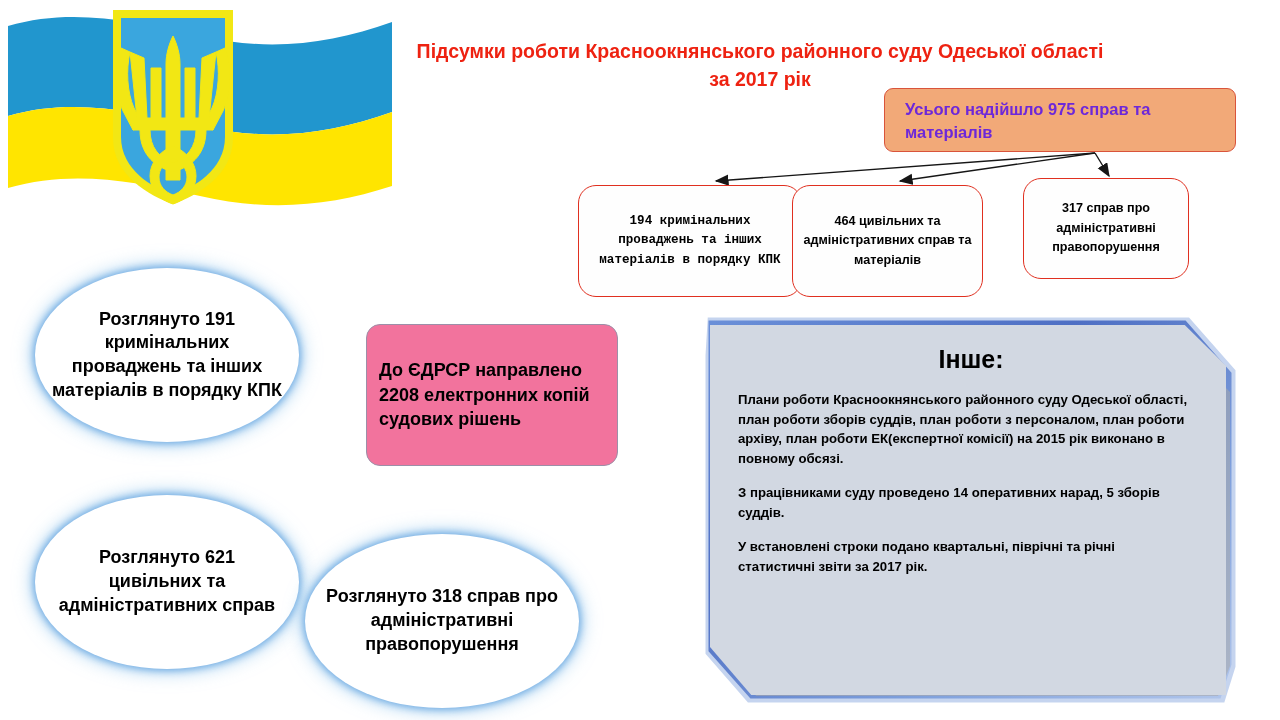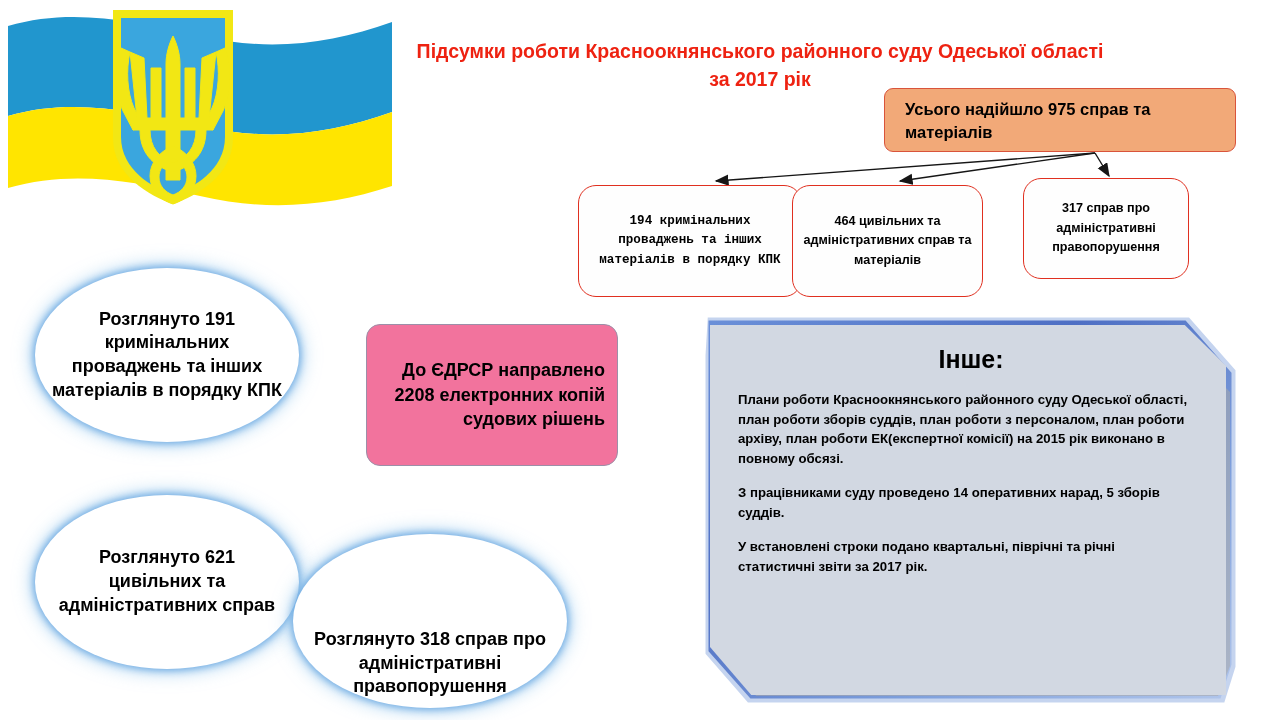--- a/index.html
+++ b/index.html
@@ -42,21 +42,21 @@
 
   
   .orange-box {
     position: absolute;
     left: 884px; top: 88px;
     width: 352px; height: 64px;
     background: #F2A978;
     border: 1.6px solid #D9543B;
     border-radius: 9px;
     padding: 9px 20px 0 20px;
-    color: #000000;
+    color: #6d28d9;
     font-size: 16.5px;
     font-weight: bold;
     line-height: 1.42;
   }
 
   
   .wbox {
     position: absolute;
     background: #FEFEFE;
     border: 1.5px solid #E03020;
@@ -90,34 +90,34 @@
     align-items: center;
     justify-content: center;
     text-align: center;
     color: #000;
     font-weight: bold;
     line-height: 1.32;
     padding: 6px 14px;
   }
   .ell-1 { left: 38px;  top: 271px; width: 258px; height: 168px; font-size: 18px; }
   .ell-2 { left: 38px;  top: 498px; width: 258px; height: 168px; font-size: 18px; }
-  .ell-3 { left: 296px; top: 537px; width: 268px; height: 168px; font-size: 18px; align-items: flex-end; }
+  .ell-3 { left: 308px; top: 537px; width: 268px; height: 168px; font-size: 18px; }
 
   
   .pink-box {
     position: absolute;
     left: 366px; top: 324px;
     width: 252px; height: 142px;
     background: #F2739D;
     border: 1.4px solid #9C8FA8;
     border-radius: 14px;
     display: flex;
     align-items: center;
     justify-content: center;
-    text-align: right;
+    text-align: left;
     color: #000;
     font-size: 18px;
     font-weight: bold;
     line-height: 1.36;
     padding: 4px 12px;
   }
 
   
   .grey-wrap {
     position: absolute;

